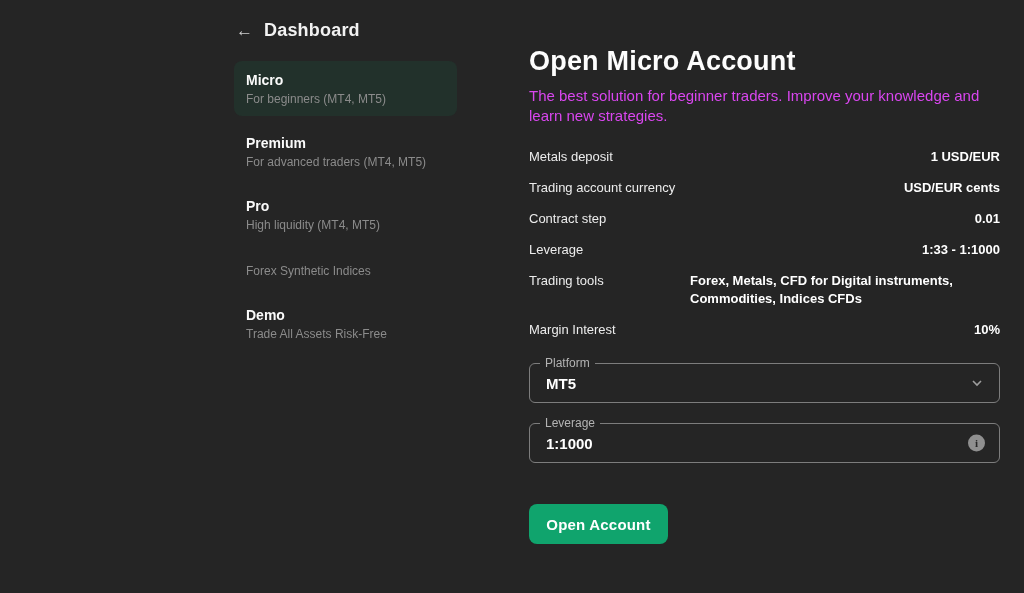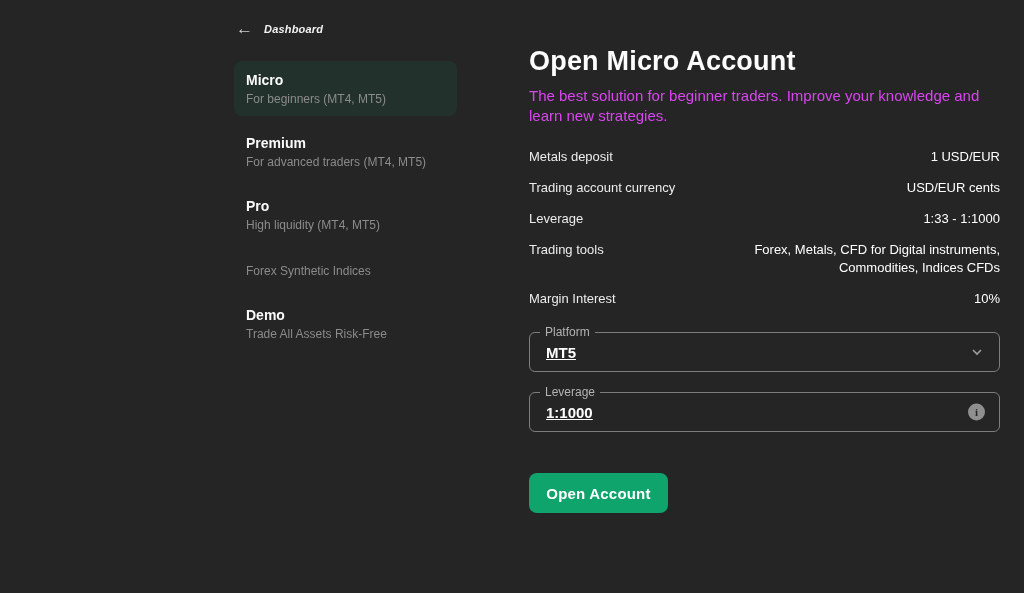--- a/index.html
+++ b/index.html
@@ -12,21 +12,21 @@
   }
   .page { position: relative; width: 1024px; height: 593px; background: #252525; }
 
   
   .back-link {
     position: absolute; left: 236px; top: 20px;
     display: flex; align-items: center; gap: 11px;
     cursor: pointer;
   }
   .back-arrow { color: #cfcfcf; font-size: 17px; line-height: 18px; }
-  .back-label { color: #f2f2f2; font-size: 11px; font-weight: 700; letter-spacing: .2px; font-style: italic; }
+  .back-label { color: #f2f2f2; font-size: 18px; font-weight: 700; letter-spacing: .2px; }
 
   
   .sidebar { position: absolute; left: 234px; top: 61px; width: 223px; }
   .acct-item {
     padding: 11px 12px 9px 12px;
     border-radius: 8px;
     margin-bottom: 8px;
     cursor: pointer;
   }
   .acct-item.selected { background: #22312b; }
@@ -38,33 +38,32 @@
   .page-title { font-size: 27px; font-weight: 700; line-height: 34px; color: #fdfdfd; letter-spacing: .2px; }
   .page-desc { margin-top: 8px; font-size: 15px; line-height: 20px; color: #d946ef; }
 
   .details { margin-top: 22px; }
   .detail-row {
     display: flex; justify-content: space-between; align-items: flex-start;
     margin-bottom: 13px;
     font-size: 13px; line-height: 18px;
   }
   .detail-label { color: #ececec; font-weight: 500; white-space: nowrap; }
-  .detail-value { color: #ffffff; font-weight: 400; text-align: right; max-width: 310px; }
+  .detail-value { color: #ffffff; font-weight: 700; text-align: left; max-width: 310px; }
 
   
   .form { margin-top: 24px; }
   .field {
     position: relative;
     height: 40px;
     border: 1px solid #7d7d7d;
     border-radius: 6px;
     margin-bottom: 20px;
     display: flex; align-items: center;
     cursor: pointer;
-    text-decoration: underline;
   }
   .field-label {
     position: absolute; top: -8px; left: 10px;
     background: #252525;
     padding: 0 5px;
     font-size: 12px; color: #b3b3b3; line-height: 14px;
   }
   .field-value { font-size: 15px; font-weight: 700; color: #fff; padding-left: 16px; }
   .field-end { position: absolute; right: 14px; top: 50%; transform: translateY(-50%); display: flex; align-items: center; }
   .chevron svg { display: block; }
@@ -126,20 +125,24 @@
     <div class="details">
       <div class="detail-row">
         <span class="detail-label">Metals deposit</span>
         <span class="detail-value">1 USD/EUR</span>
       </div>
       <div class="detail-row">
         <span class="detail-label">Trading account currency</span>
         <span class="detail-value">USD/EUR cents</span>
       </div>
       <div class="detail-row">
+        <span class="detail-label">Contract step</span>
+        <span class="detail-value">0.01</span>
+      </div>
+      <div class="detail-row">
         <span class="detail-label">Leverage</span>
         <span class="detail-value">1:33 - 1:1000</span>
       </div>
       <div class="detail-row">
         <span class="detail-label">Trading tools</span>
         <span class="detail-value">Forex, Metals, CFD for Digital instruments, Commodities, Indices CFDs</span>
       </div>
       <div class="detail-row">
         <span class="detail-label">Margin Interest</span>
         <span class="detail-value">10%</span>

